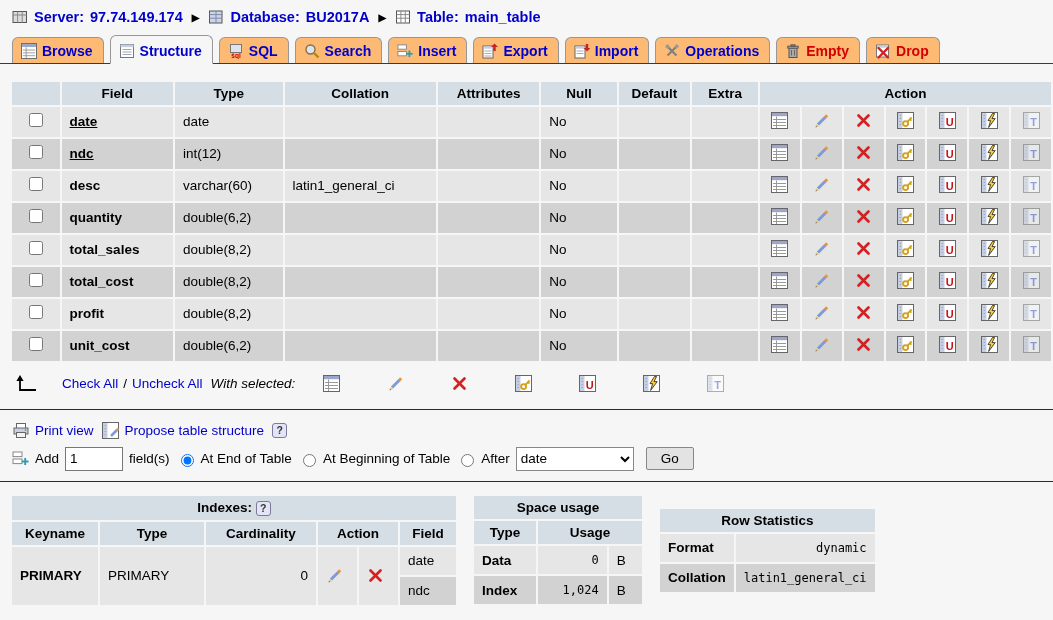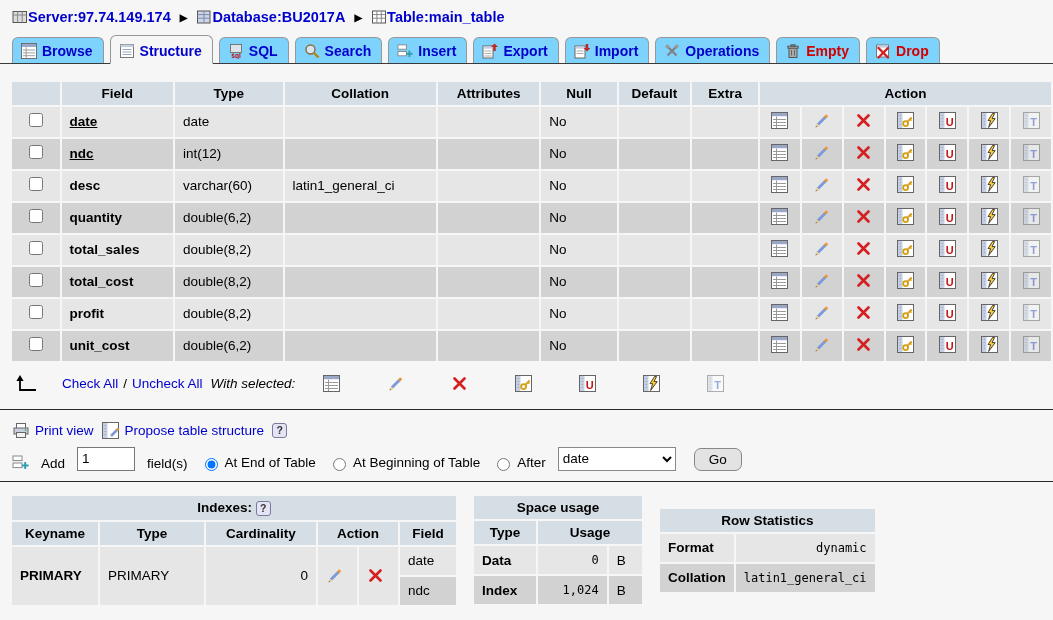--- a/index.html
+++ b/index.html
@@ -10,32 +10,32 @@
     font-family:"Liberation Sans", sans-serif; font-size:13.5px;
   }
   svg { display:block; }
 
   
   .breadcrumb {
     display:flex; align-items:center; gap:7px;
     padding:9px 10px 4px 12px;
     font-weight:bold; font-size:14.5px; color:#0000cc;
   }
-  .crumb { display:flex; align-items:center; cursor:pointer; }
+  .crumb { display:flex; align-items:center; gap:6px; cursor:pointer; }
   .crumb-sep { color:#000; font-size:10px; padding:0 2px; }
 
   
   .tabbar {
     display:flex; align-items:flex-end;
     padding:6px 0 0 12px;
     border-bottom:1.5px solid #3a3a3a;
   }
   .tab {
     display:flex; align-items:center; gap:5px;
-    background:#7dd3fc;
+    background:#fdba74;
     border:1px solid #979797; border-bottom:none;
     border-radius:6px 6px 0 0;
     padding:5px 10px 4px 8px; margin-right:6px;
     font-weight:bold; font-size:14px; color:#0000cc;
     cursor:pointer; white-space:nowrap;
   }
   .tab.active {
     background:#f6f6f6;
     border-bottom:1.5px solid #f6f6f6;
     margin-bottom:-1.5px;
@@ -90,35 +90,35 @@
     margin:12px 0 0 12px;
   }
   .links-row a { color:#0000cc; text-decoration:none; display:flex; align-items:center; gap:5px; cursor:pointer; }
   .help-badge {
     display:inline-block; min-width:15px; height:15px; line-height:13px;
     text-align:center; font-size:10.5px; font-weight:bold;
     border:1px solid #7a7a9a; border-radius:3px;
     background:#e4e4f4; color:#333; cursor:pointer;
   }
   .addfield-row {
-    display:flex; align-items:flex-end; gap:12px;
+    display:flex; align-items:center; gap:6px;
     margin:8px 0 10px 12px;
   }
   .addfield-row input[type=text] {
     width:58px; height:24px; border:1px solid #777; padding:2px 4px;
     font-family:"Liberation Sans",sans-serif; font-size:13.5px; background:#fff;
   }
   .addfield-row label { display:flex; align-items:center; gap:4px; }
   .addfield-row select {
     height:24px; min-width:118px; border:1px solid #888; background:#fff;
     font-family:"Liberation Sans",sans-serif; font-size:13.5px;
   }
   .go-btn {
     margin-left:6px; padding:3px 14px;
-    background:#e3e3e3; border:1px solid #888; border-radius:7px;
+    background:#e3e3e3; border:1px solid #888; border-radius:2px;
     font-family:"Liberation Sans",sans-serif; font-size:13.5px; cursor:pointer;
   }
 
   
   .bottom { display:flex; align-items:center; gap:14px; margin:12px 0 0 10px; }
   table.sub { border-collapse:separate; border-spacing:2px; }
   table.sub th.cap {
     background:#d5dde5; font-weight:bold; text-align:center; padding:4px 6px;
   }
   table.sub th.col {

